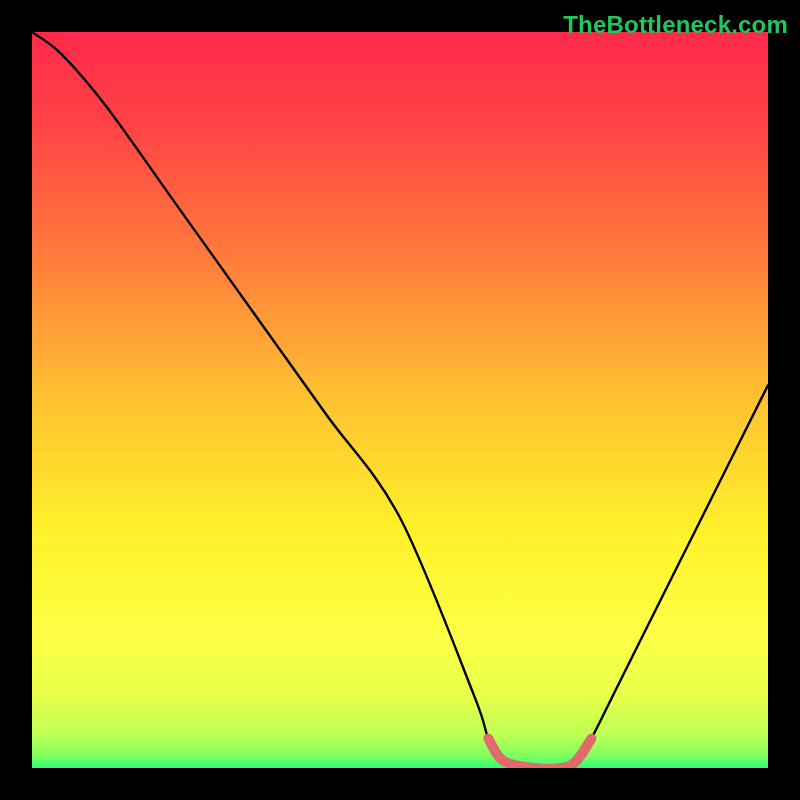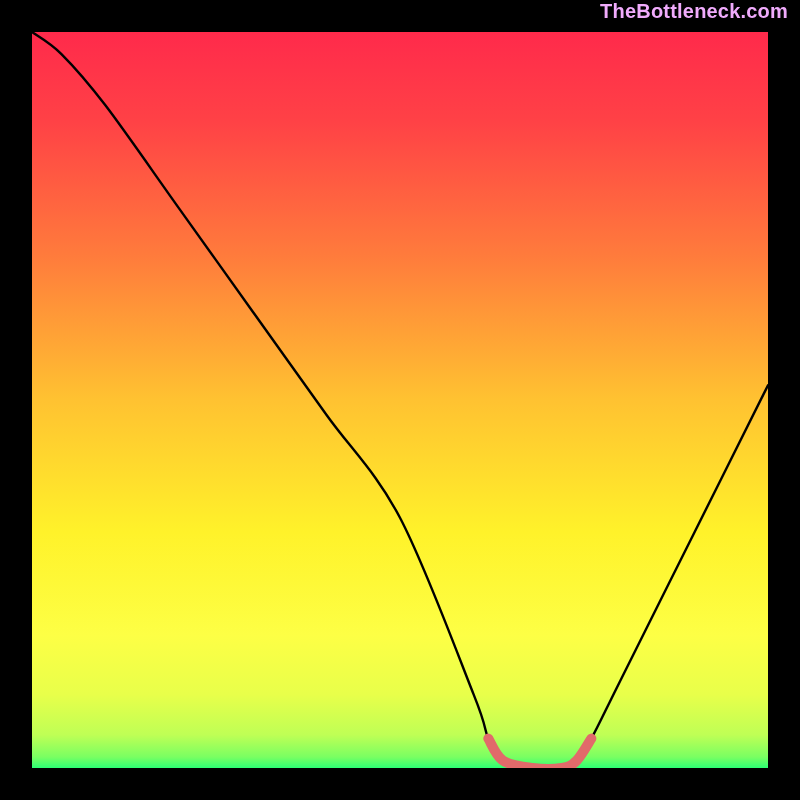--- a/index.html
+++ b/index.html
@@ -21,26 +21,26 @@
   .plot {
     position: absolute;
     left: 32px;
     top: 32px;
     width: 736px;
     height: 736px;
     overflow: hidden;
   }
   .watermark {
     position: absolute;
-    top: 0;
+    top: 11px;
     right: 12px;
     font-family: Arial, Helvetica, sans-serif;
-    font-size: 20px;
+    font-size: 24px;
     font-weight: 600;
-    color: #f0abfc;
+    color: #22c55e;
     letter-spacing: 0.2px;
   }
   svg { display: block; }
 </style>
 </head>
 <body>
 
 <div class="frame">
   <div class="plot">
     <svg id="chart-svg" width="736" height="736" viewBox="0 0 736 736" preserveAspectRatio="none">

